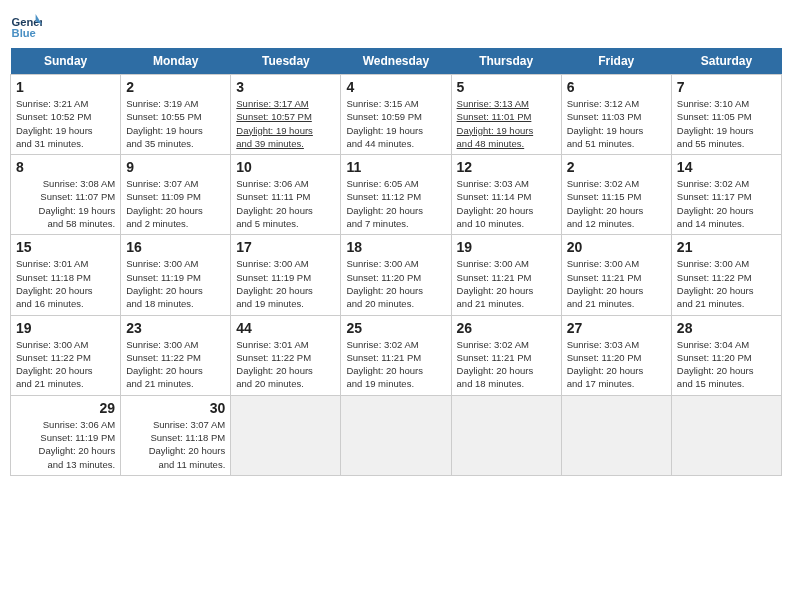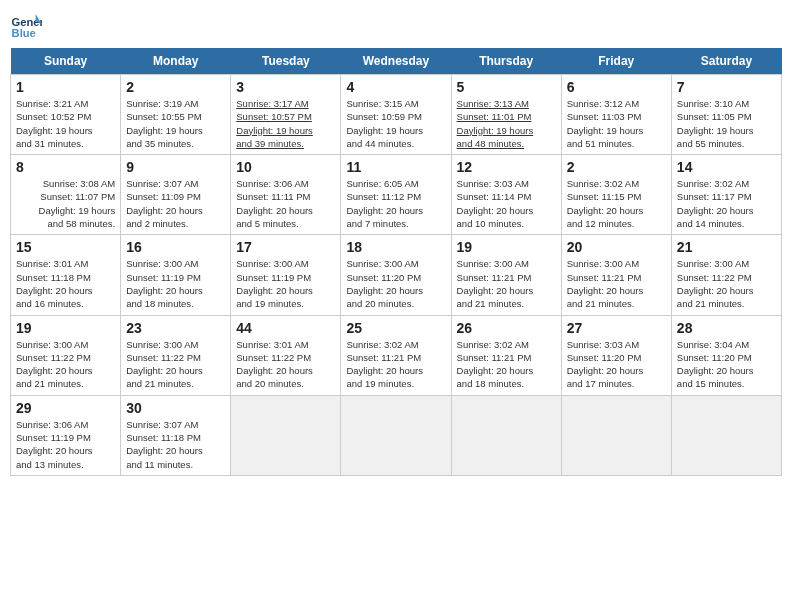--- a/index.html
+++ b/index.html
@@ -65,20 +65,21 @@
     .day-info {
       font-size: 9.5px;
       color: #333;
       line-height: 1.4;
     }
     td.empty {
       background: #f0f0f0;
     }
     tr:last-child td {
       height: 75px;
+      text-align: right;
     }
   </style>
 </head>
 <body>
 
 <div class="header-area">
   <div class="logo">
     <svg class="logo-icon" viewBox="0 0 40 40">
       <text x="2" y="20" font-size="14" font-weight="bold" fill="#1a3a5c">General</text>
       <text x="2" y="34" font-size="14" font-weight="bold" fill="#4a90c4">Blue</text>

